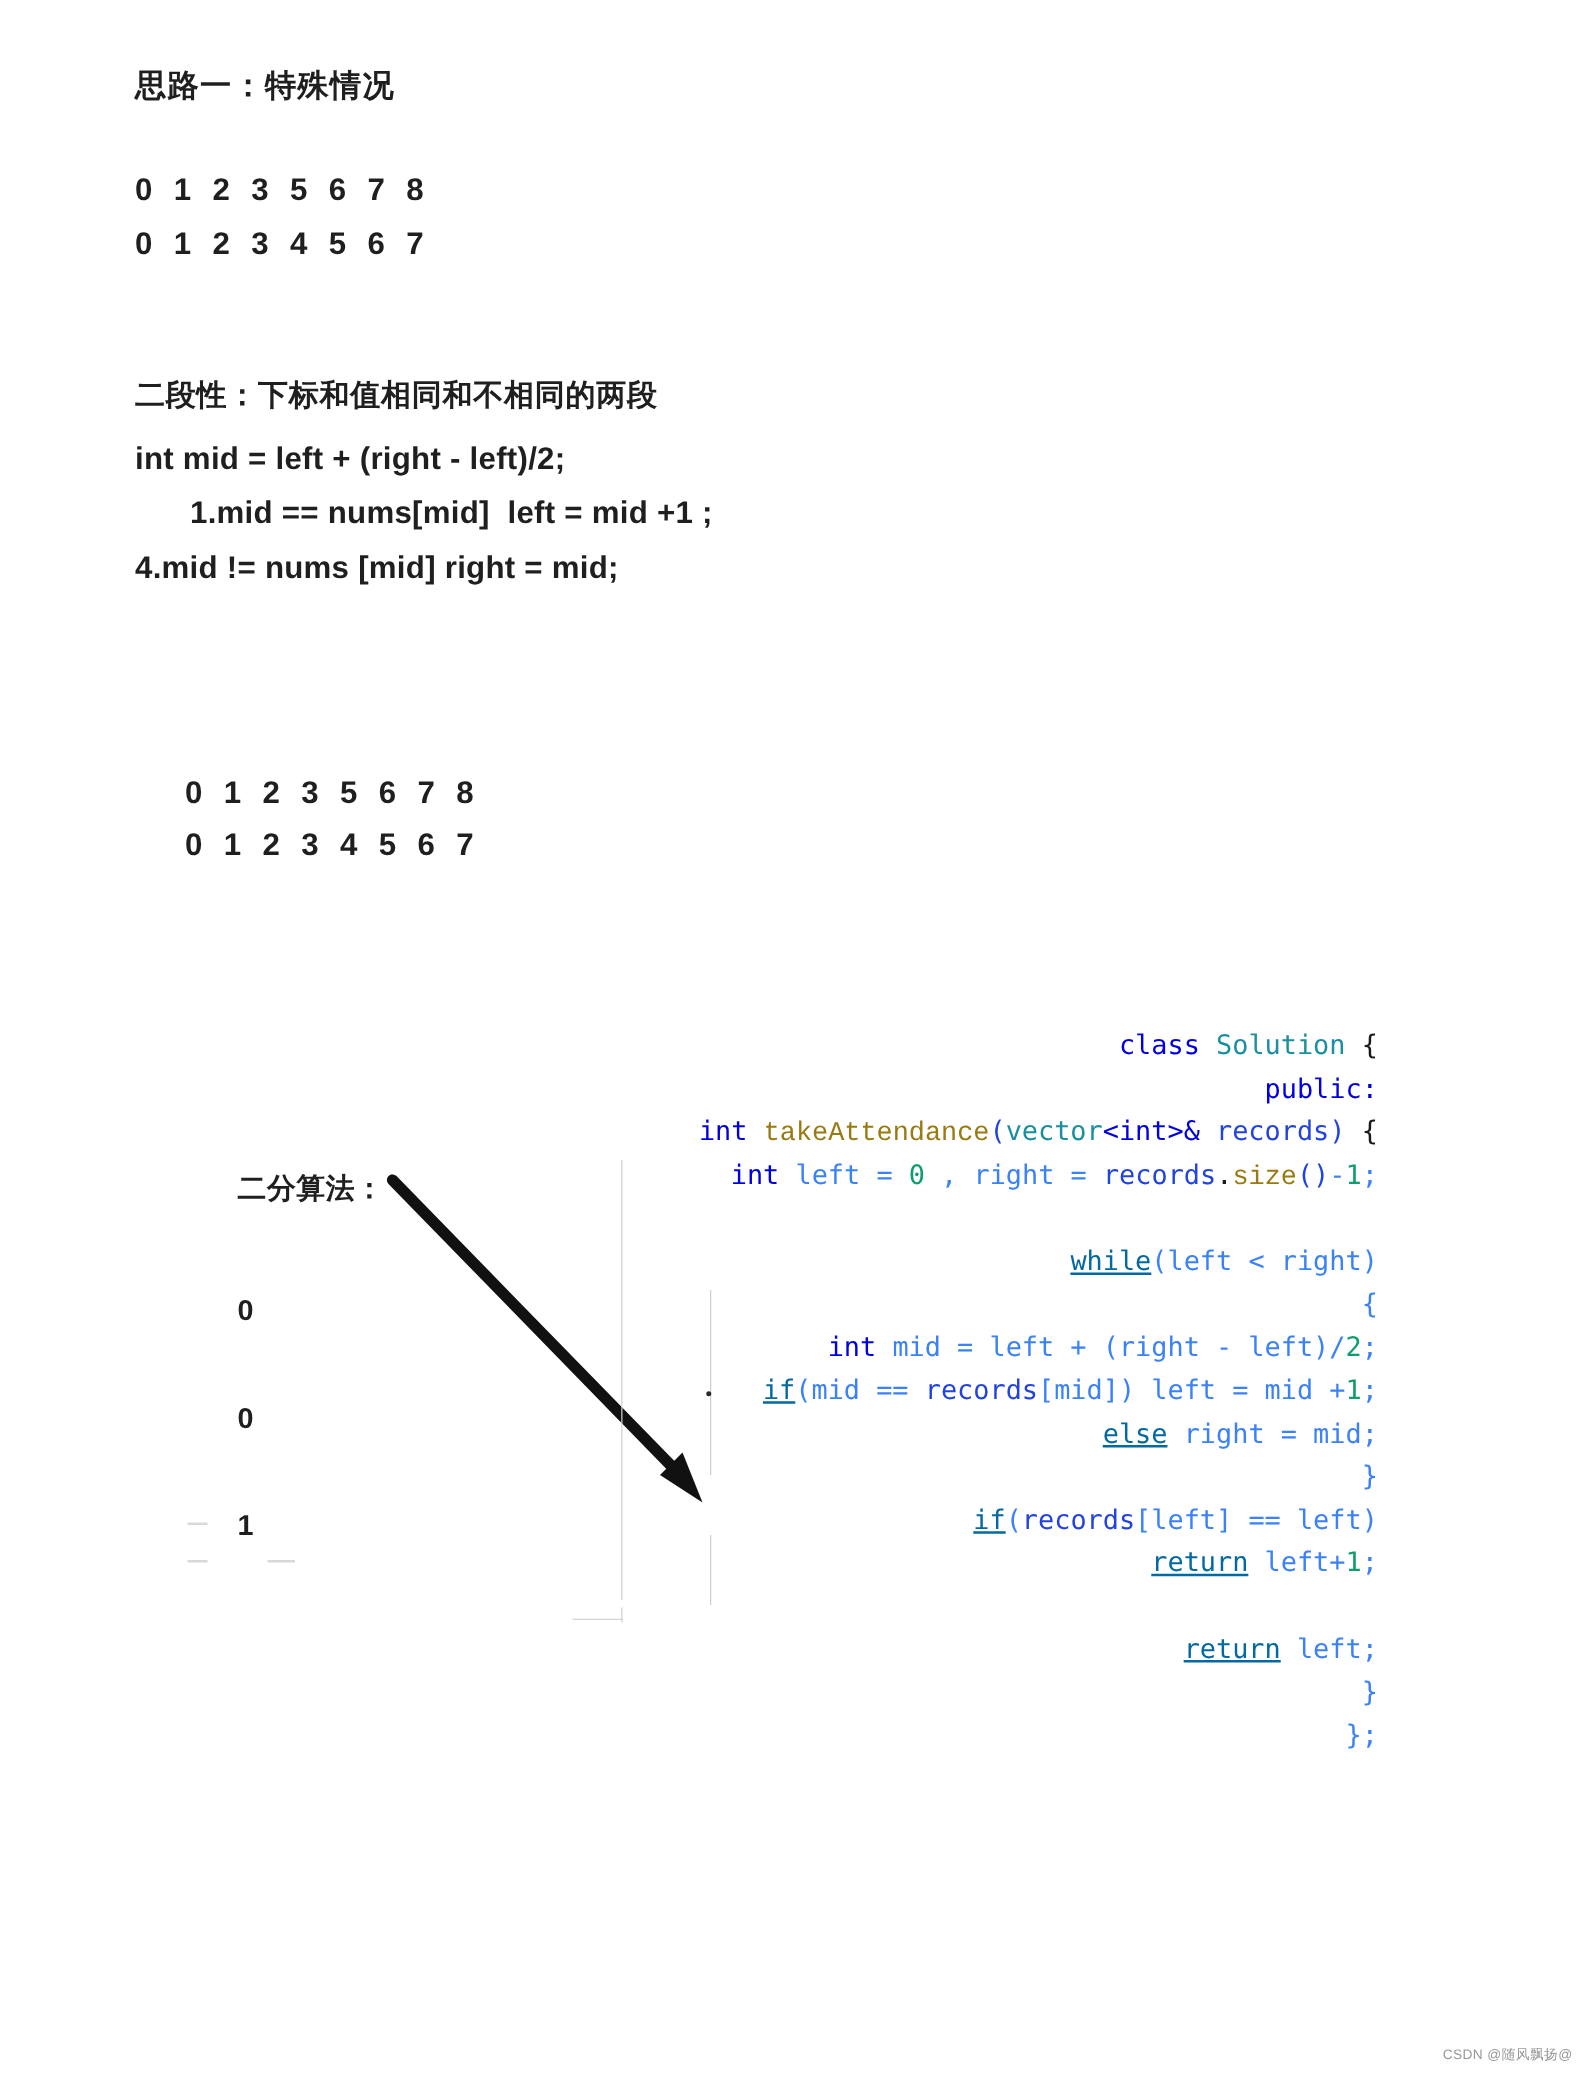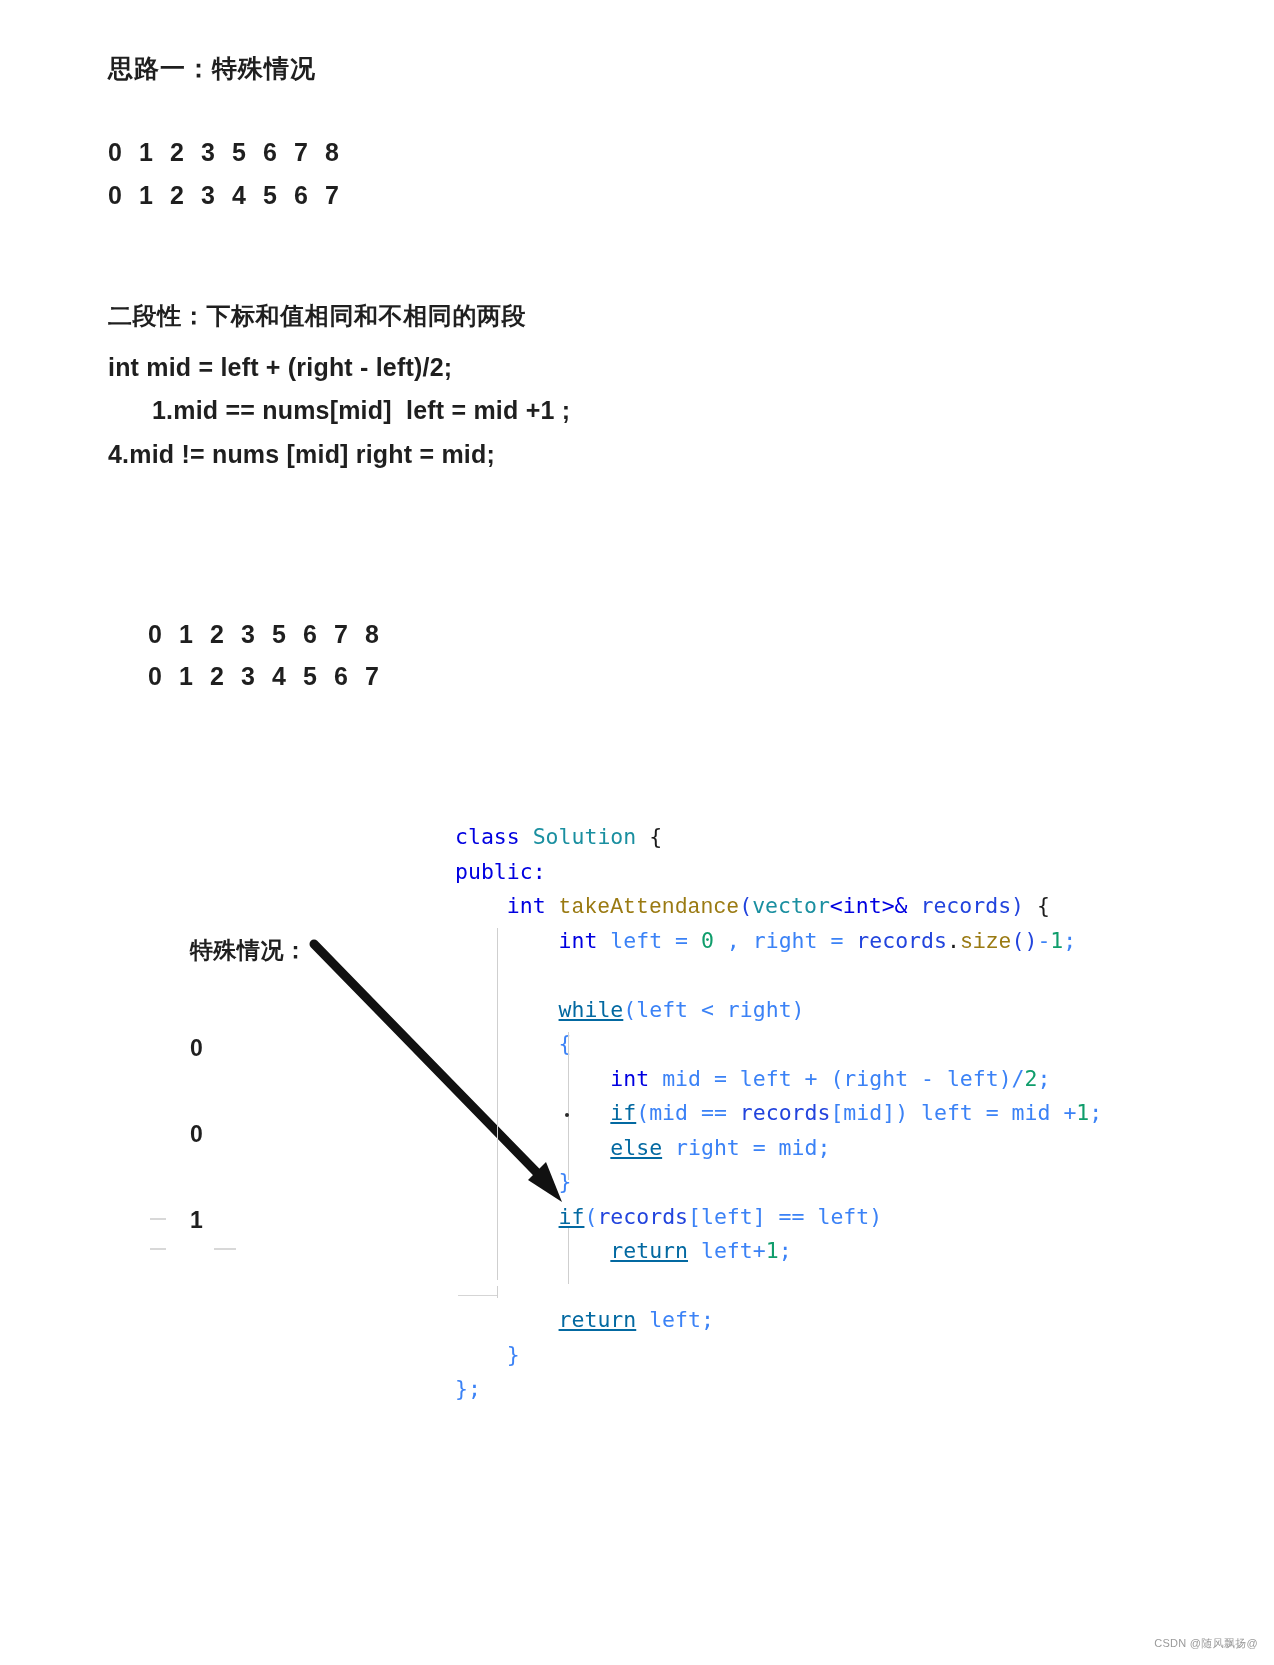--- a/index.html
+++ b/index.html
@@ -97,20 +97,21 @@
     top: 820px;
     font-family: "DejaVu Sans Mono", "Liberation Mono", monospace;
     font-size: 21.5px;
     line-height: 34.5px;
     white-space: pre;
     color: #1a1a1a;
   }
   .code-line {
     height: 34.5px;
     white-space: pre;
+    text-align: right;
   }
 
   
   .guide {
     position: absolute;
     width: 1px;
     background: #cfcfcf;
   }
   .guide-strong {
     position: absolute;
@@ -199,21 +200,21 @@
     <span class="cell">0</span>
     <span class="cell">1</span>
     <span class="cell">2</span>
     <span class="cell">3</span>
     <span class="cell">4</span>
     <span class="cell">5</span>
     <span class="cell">6</span>
     <span class="cell">7</span>
   </div>
 
-<div class="special-label" style="left:190px; top:935px;">特殊情况：</div>
+<div class="special-label" style="left:190px; top:935px;">二分算法：</div>
 
 <div class="special-val" style="left:190px; top:1035px;">0</div>
 
 <div class="special-val" style="left:190px; top:1121px;">0</div>
 
 <div class="special-val" style="left:190px; top:1207px;">1</div>
 
 <div class="faint-mark" style="left:150px; top:1218px; width:16px;"></div>
 <div class="faint-mark" style="left:150px; top:1248px; width:16px;"></div>
 <div class="faint-mark" style="left:214px; top:1248px; width:22px;"></div>

